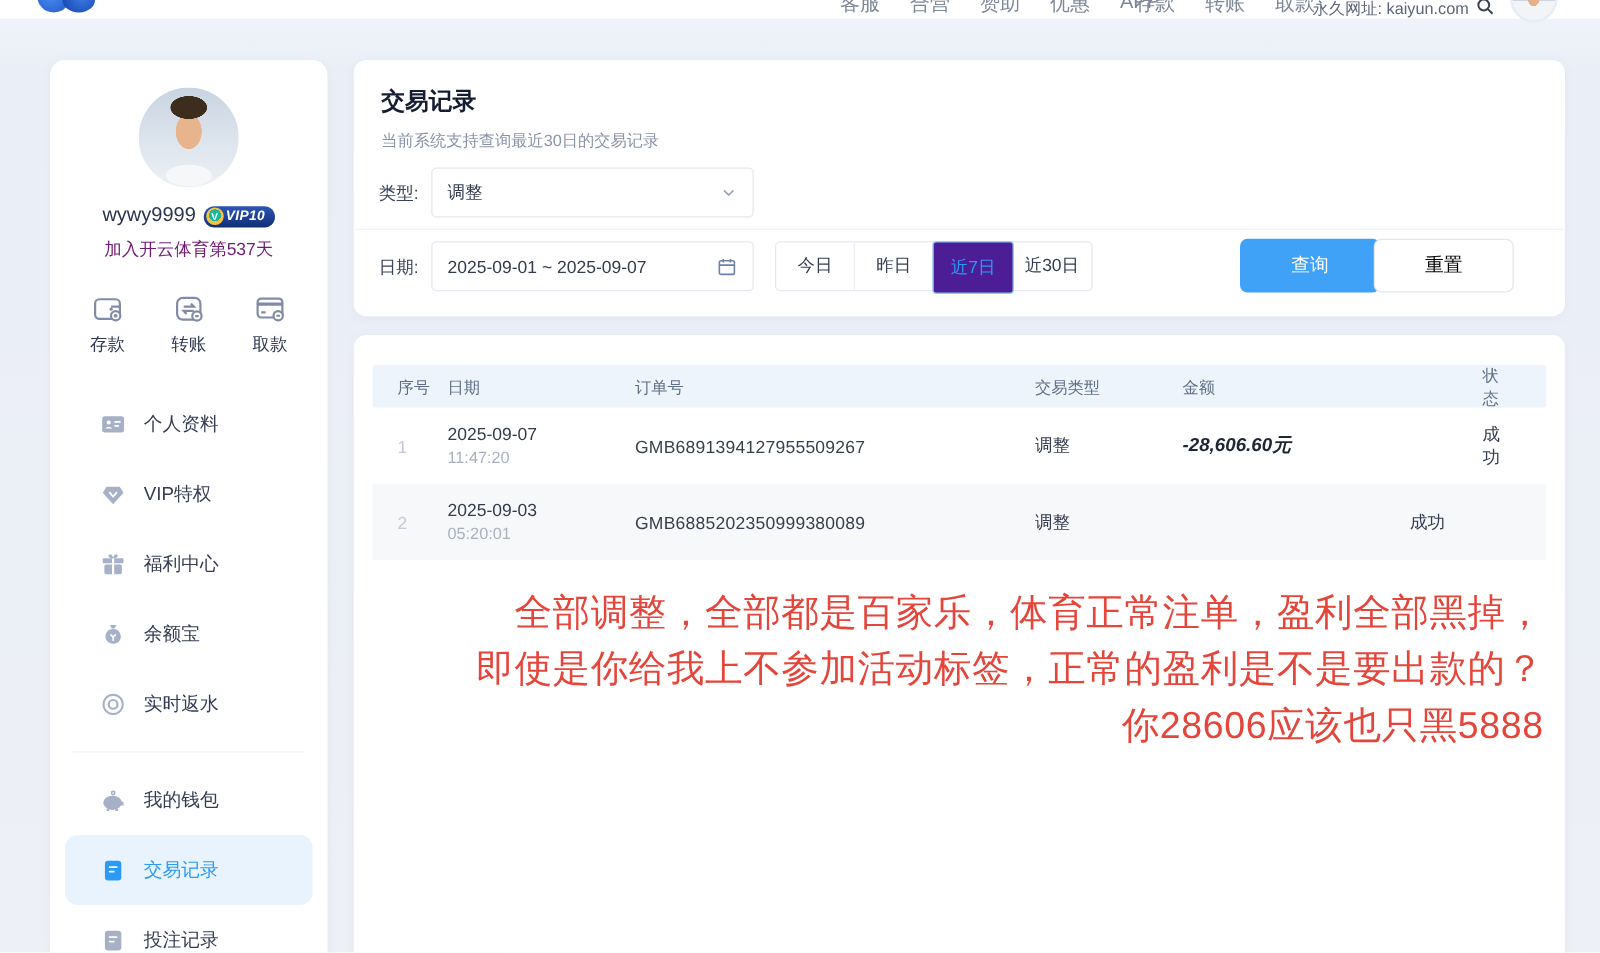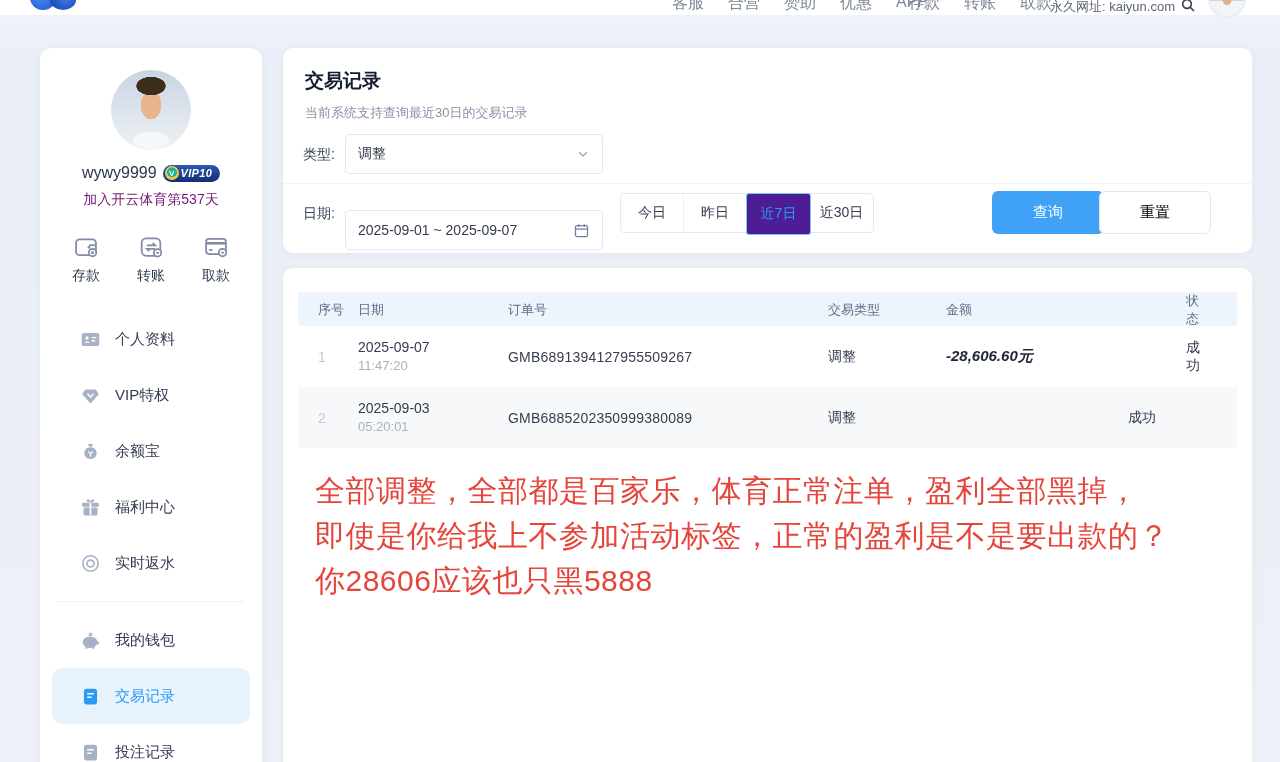--- a/index.html
+++ b/index.html
@@ -62,21 +62,21 @@
   .f-label { position:absolute; left:20px; font-size:14px; color:#3a445c; }
   .type-label { top:98px; }
   .date-label { top:157px; }
   .select-box { position:absolute; left:62px; top:86px; width:258px; height:40px; border:1px solid #e4e7ee;
                 border-radius:4px; background:#fff; display:flex; align-items:center; padding:0 12px;
                 font-size:14px; color:#333b4e; cursor:pointer; }
   .select-box .chev { margin-left:auto; }
   .f-divider { position:absolute; left:0; top:135px; width:969px; height:1px; background:#f2f4f8; }
   .date-box { position:absolute; left:62px; top:145px; width:258px; height:40px; border:1px solid #e4e7ee;
               border-radius:4px; background:#fff; display:flex; align-items:center; padding:0 12px;
-              font-size:14px; color:#333b4e; cursor:pointer;margin-top:17px; }
+              font-size:14px; color:#333b4e; cursor:pointer; }
   .date-box .cal { margin-left:auto; }
   .seg-group { position:absolute; left:337px; top:145px; display:flex; height:40px;
                border:1px solid #e6e9f0; border-radius:4px; background:#fff; overflow:visible; }
   .seg { width:63px; display:flex; align-items:center; justify-content:center; font-size:14px; color:#333b4e;
          border-right:1px solid #edeff4; cursor:pointer; }
   .seg:last-child { border-right:none; }
   .seg.active { color:#2a9af5; border:1px solid #7cc4f2; border-radius:3px; margin:-1px; height:42px; width:65px; background:#4c1d95; }
   .btn { position:absolute; top:143px; width:112px; height:43px; border-radius:6px; font-size:15px;
          display:flex; align-items:center; justify-content:center; cursor:pointer; }
   .btn-query { left:709px; background:#3fa2f7; color:#fff; }
@@ -93,21 +93,21 @@
   .trow.alt { background:#f7f8fa; }
   .trow > div:last-child { text-align:right; padding-right:30px; }
   .c-index { color:#c3c9d6; }
   .c-date { line-height:1.45; color:#333b4e; }
   .c-time { color:#a9b1c0; font-size:13px; }
   .c-order { color:#38404e; letter-spacing:.2px; }
   .c-amount { font-weight:bold; color:#1f2634; font-size:15px;font-style:italic; }
 
   
   .annotation { position:absolute; left:315px; top:468px; width:920px; font-size:30px; line-height:45px;
-                color:#e5463c; letter-spacing:.5px; }
+                color:#e5463c; letter-spacing:.5px;text-align:right; }
 
   svg { display:block; }
 </style>
 </head>
 <body>
 
 <div id="screen">
 
   <div class="topbar">
     <div class="topbar-logo">
@@ -203,37 +203,37 @@
           <svg width="21" height="21" viewBox="0 0 24 24" fill="#a6b0c6">
             <path d="M12 21L2.5 10.5 6 5h12l3.5 5.5z"></path>
             <path d="M8.5 10l3.5 4 3.5-4" stroke="#fff" stroke-width="1.6" fill="none"></path>
           </svg>
         </span>
         <span>VIP特权</span>
       </div>
       <div class="menu-item">
         <span>
           <svg width="21" height="21" viewBox="0 0 24 24" fill="#a6b0c6">
-            <path d="M9 3.5h6l-1.7 3.2h-2.6z"></path>
-            <path d="M12 7c-4.4 0-7 3.2-7 7s2.6 6.5 7 6.5 7-2.7 7-6.5-2.6-7-7-7z"></path>
-            <path d="M9.5 12l2.5 2.5L14.5 12M12 14.5V18" stroke="#fff" stroke-width="1.4" fill="none"></path>
-          </svg>
-        </span>
-        <span>余额宝</span>
-      </div>
-      <div class="menu-item">
-        <span>
-          <svg width="21" height="21" viewBox="0 0 24 24" fill="#a6b0c6">
             <rect x="2.5" y="6.5" width="19" height="4.5" rx="1"></rect>
             <rect x="4" y="12" width="16" height="9" rx="1.5"></rect>
             <rect x="11" y="6.5" width="2" height="14.5" fill="#fff"></rect>
             <path d="M12 6.5C9 6.5 6.8 4.8 8.2 3.2 9.6 1.6 12 4 12 6.5zm0 0c3 0 5.2-1.7 3.8-3.3C14.4 1.6 12 4 12 6.5z"></path>
           </svg>
         </span>
         <span>福利中心</span>
+      </div>
+      <div class="menu-item">
+        <span>
+          <svg width="21" height="21" viewBox="0 0 24 24" fill="#a6b0c6">
+            <path d="M9 3.5h6l-1.7 3.2h-2.6z"></path>
+            <path d="M12 7c-4.4 0-7 3.2-7 7s2.6 6.5 7 6.5 7-2.7 7-6.5-2.6-7-7-7z"></path>
+            <path d="M9.5 12l2.5 2.5L14.5 12M12 14.5V18" stroke="#fff" stroke-width="1.4" fill="none"></path>
+          </svg>
+        </span>
+        <span>余额宝</span>
       </div>
       <div class="menu-item">
         <span>
           <svg width="21" height="21" viewBox="0 0 24 24" fill="none" stroke="#a6b0c6">
             <circle cx="12" cy="12" r="8.8" stroke-width="1.8"></circle>
             <circle cx="12" cy="12" r="4" stroke-width="2"></circle>
           </svg>
         </span>
         <span>实时返水</span>
       </div>

